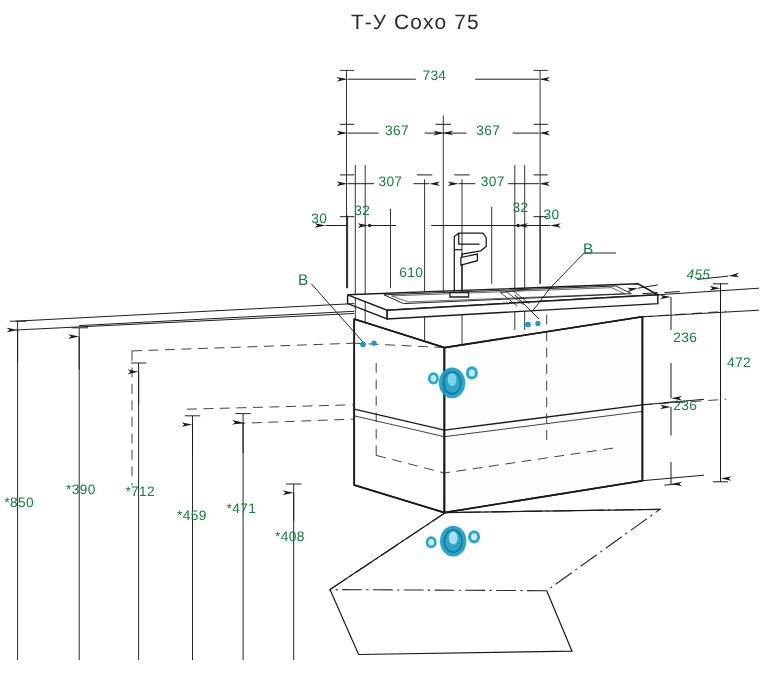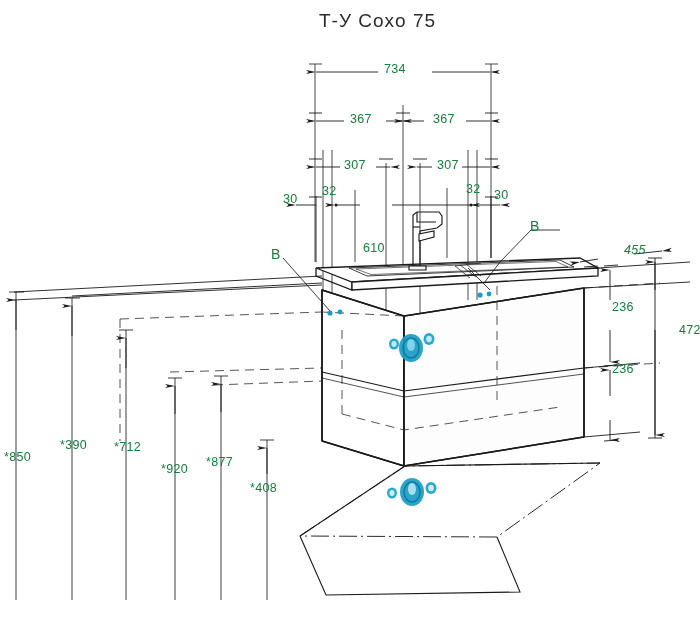--- a/index.html
+++ b/index.html
@@ -300,25 +300,25 @@
 
   <div class="lbl lbl-dim" style="left:283px; top:192px;">30</div>
   <div class="lbl lbl-dim" style="left:322px; top:184px;">32</div>
   <div class="lbl lbl-dim" style="left:363px; top:197px;margin-top:44px;">610</div>
   <div class="lbl lbl-dim" style="left:466px; top:182px;">32</div>
   <div class="lbl lbl-dim" style="left:494px; top:188px;">30</div>
 
   <div class="lbl lbl-dim" style="left:624px; top:243px;font-style:italic;">455</div>
   <div class="lbl lbl-dim" style="left:612px; top:300px;">236</div>
   <div class="lbl lbl-dim" style="left:612px; top:362px;">236</div>
-  <div class="lbl lbl-dim" style="left:679px; top:323px;">472</div>
+  <div class="lbl lbl-dim" style="left:661px; top:323px;">472</div>
 
   <div class="lbl lbl-star" style="left:4px; top:450px;">*850</div>
   <div class="lbl lbl-star" style="left:60px; top:438px;">*390</div>
   <div class="lbl lbl-star" style="left:114px; top:440px;">*712</div>
-  <div class="lbl lbl-star" style="left:161px; top:462px;">*920</div>
-  <div class="lbl lbl-star" style="left:206px; top:455px;">*877</div>
+  <div class="lbl lbl-star" style="left:161px; top:462px;">*459</div>
+  <div class="lbl lbl-star" style="left:206px; top:455px;">*471</div>
   <div class="lbl lbl-star" style="left:250px; top:481px;">*408</div>
 
   <div class="lbl lbl-marker" style="left:271px; top:246px;">B</div>
   <div class="lbl lbl-marker" style="left:530px; top:218px;">B</div>
 
 </div>
 
 </body></html>

